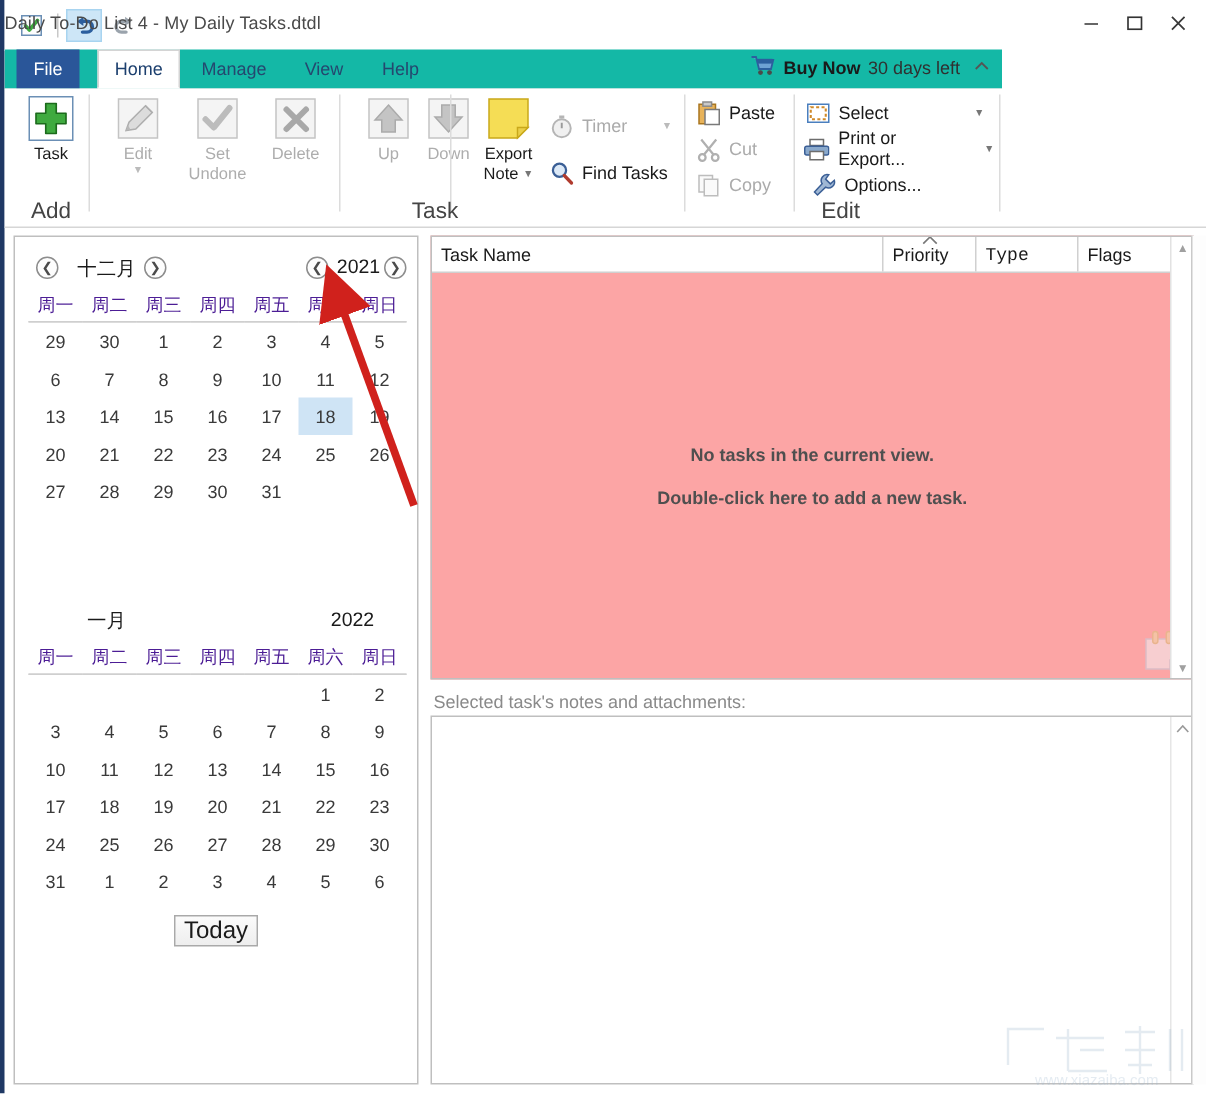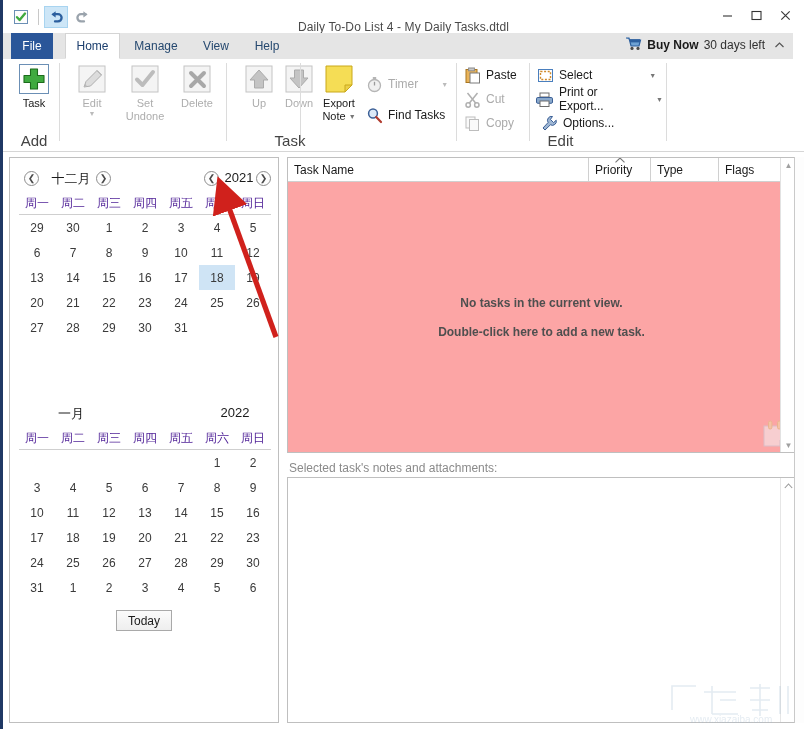--- a/index.html
+++ b/index.html
@@ -50,46 +50,46 @@
     background: #cde6f7;
     border-color: #a8d4f0;
   }
   .qat-sep {
     width: 1px; height: 16px;
     background: #c8c8c8;
     margin: 0 3px;
   }
   .title-text {
     position: absolute;
-    left: 0; top: 20px;
+    left: 0; top: 8px;
     width: 801px;
-    text-align: center;
+    text-align: left;
     font-size: 12px;
     color: #4a4a4a;
     letter-spacing: .1px;
   }
   .wincontrols {
     position: absolute;
     right: 4px; top: 2px;
     display: flex;
     align-items: center;
   }
   .wc {
     width: 29px; height: 26px;
     display: flex; align-items: center; justify-content: center;
     color: #3a3a3a;
   }
 
   
   .tabstrip {
     position: absolute;
     left: 0; top: 33px;
-    width: 790px;
+    width: 665px;
     height: 26px;
-    background: #e5e5e5;
+    background: #14b8a6;
     border-bottom: 1px solid #d4d4d4;
   }
   .tab-file {
     position: absolute;
     left: 8px; top: 0;
     width: 42px; height: 26px;
     background: #2a5699;
     color: #ffffff;
     display: flex; align-items: center; justify-content: center;
     font-size: 12px;
@@ -257,21 +257,21 @@
   td.wk { color: #b01a1a; }
   td.out { color: #b3b3b3; }
   td.today-cell {
     background: #cfe4f5;
   }
   .todaybtn {
     position: absolute;
     width: 56px; height: 21px;
     background: linear-gradient(#fbfbfb,#eeeeee);
     border: 1px solid #a9a9a9;
-    font-size: 12px;
+    font-size: 16px;
     color: #1a1a1a;
     display: flex; align-items: center; justify-content: center;
     box-sizing: border-box;
   }
 
   
   .tasklist {
     position: absolute;
     left: 284px; top: 157px;
     width: 509px;
@@ -844,21 +844,21 @@
     <div class="colhdr">
       <div class="col" style="width:300px;">Task Name</div>
       <div class="col" style="width:62px;">
         <span class="sortmark">
           <svg width="11" height="6" viewBox="0 0 11 6">
               <path d="M1 5.4 L5.5 1 L10 5.4" stroke="#777" stroke-width="1.1" fill="none"></path>
             </svg>
         </span>
         <span>Priority</span>
       </div>
-      <div class="col" style="width:68px;">Type</div>
+      <div class="col" style="width:68px;font-family:Liberation Mono, monospace;">Type</div>
       <div class="col" style="width:63px;">Flags</div>
     </div>
 
     <div class="empty-msg" style="top:138px;">No tasks in the current view.</div>
     <div class="empty-msg" style="top:167px;">Double-click here to add a new task.</div>
 
     <span class="wm-note">
       <svg width="26" height="28" viewBox="0 0 26 28">
         <rect x="2" y="6" width="22" height="20" fill="#f4f8fc" stroke="#bcd3e6"></rect>
         <path d="M24 20 L18 26 V20 Z" fill="#dfeaf4" stroke="#bcd3e6"></path>

